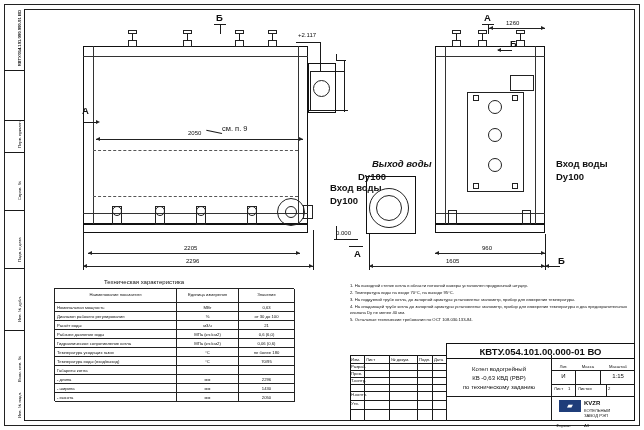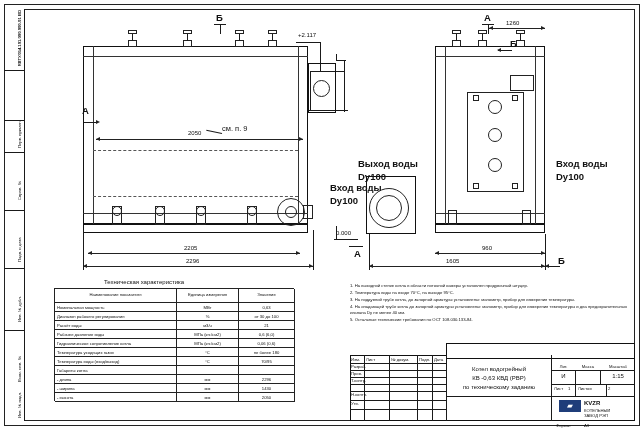--- a/index.html
+++ b/index.html
@@ -135,21 +135,21 @@
   <div class="txt sm" style="left:184px;top:245px;">2205</div>
 
   <div class="dim" style="left:83px;top:266px;width:230px;"></div>
   <div class="arrowL" style="left:83px;top:264px;"></div>
   <div class="arrowR" style="left:309px;top:264px;"></div>
   <div class="txt sm" style="left:186px;top:258px;">2296</div>
 
   <div class="ln v" style="left:83px;top:230px;height:40px;"></div>
   <div class="ln v" style="left:313px;top:230px;height:40px;"></div>
 
-  <div class="txt lg b" style="left:358px;top:158px;">Выход воды</div>
+  <div class="txt lg b" style="left:372px;top:158px;font-style:italic;">Выход воды</div>
   <div class="txt lg b" style="left:358px;top:171px;">Dу100</div>
 
   <div class="txt lg b" style="left:330px;top:182px;">Вход воды</div>
   <div class="txt lg b" style="left:330px;top:195px;">Dу100</div>
 
   <div class="rect2" style="left:435px;top:46px;width:110px;height:178px;"></div>
   <div class="ln v thin" style="left:445px;top:46px;height:178px;"></div>
   <div class="ln v thin" style="left:535px;top:46px;height:178px;"></div>
   <div class="ln h thin" style="left:435px;top:56px;width:110px;"></div>
   <div class="ln h thin" style="left:435px;top:213px;width:110px;"></div>
@@ -264,20 +264,21 @@
       <div style="font-size: 4.2px; line-height: 1.45; margin-bottom: 1px;">1. На выходной стенке котла в области поточной камеры установлен продувочный штуцер.</div>
       <div style="font-size: 4.2px; line-height: 1.45; margin-bottom: 1px;">2. Температура воды на входе 70°С, на выходе 95°С.</div>
       <div style="font-size: 4.2px; line-height: 1.45; margin-bottom: 1px;">3. На поддувной трубе котла, до запорной арматуры установлены: манометр, прибор для измерения температуры.</div>
       <div style="font-size: 4.2px; line-height: 1.45; margin-bottom: 1px;">4. На опадающей трубе котла до запорной арматуры установлены: манометр, прибор для измерения температуры и два предохранительных клапана Dу не менее 40 мм.</div>
       <div style="font-size: 4.2px; line-height: 1.45; margin-bottom: 1px;">5. Остальные технические требования по ОСТ 108.030.133-84.</div>
     </div>
 
   <div class="rect2" style="left:350px;top:355px;width:285px;height:66px;"></div>
 
   <div class="rect2" style="left:446px;top:343px;width:189px;height:16px;background:#fff;"></div>
+  <div class="txt lg b lbl-center" style="left:446px;top:346px;width:189px;">КВТУ.054.101.00.000-01 ВО</div>
 
   <div class="ln v" style="left:364px;top:355px;height:66px;"></div>
   <div class="ln v" style="left:389px;top:355px;height:66px;"></div>
   <div class="ln v" style="left:417px;top:355px;height:66px;"></div>
   <div class="ln v" style="left:432px;top:355px;height:66px;"></div>
   <div class="ln v" style="left:446px;top:355px;height:66px;"></div>
   <div class="ln v" style="left:551px;top:355px;height:66px;"></div>
   <div class="ln v" style="left:575px;top:370px;height:14px;"></div>
   <div class="ln v" style="left:600px;top:370px;height:14px;"></div>
   <div class="ln v" style="left:575px;top:384px;height:12px;"></div>

